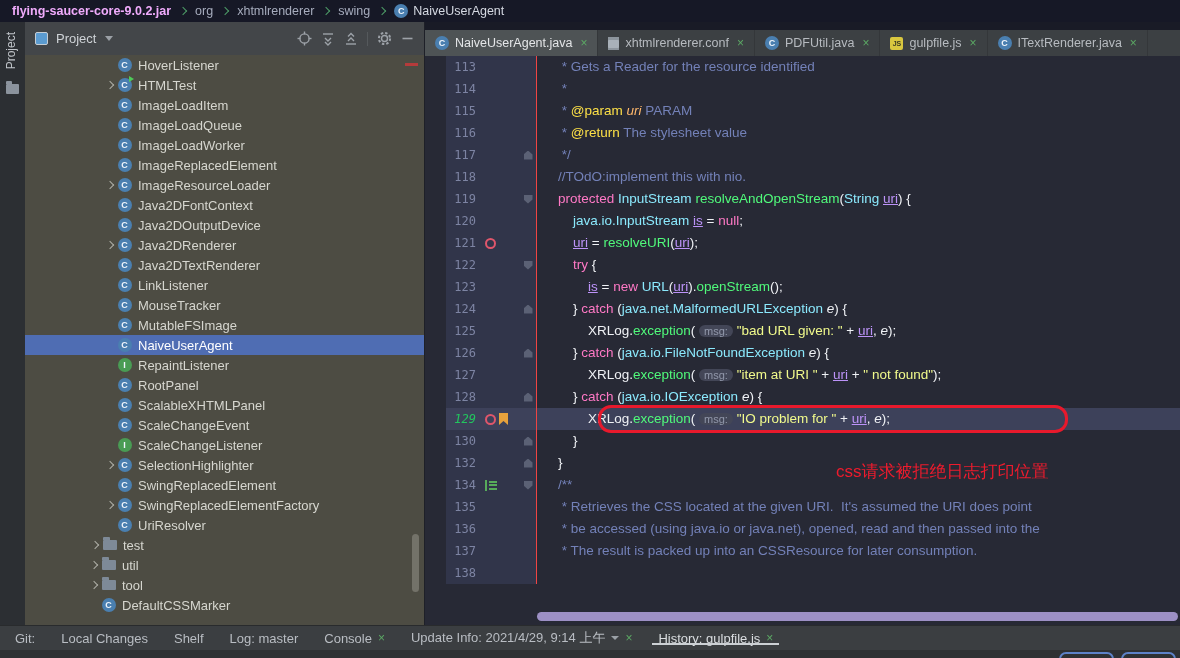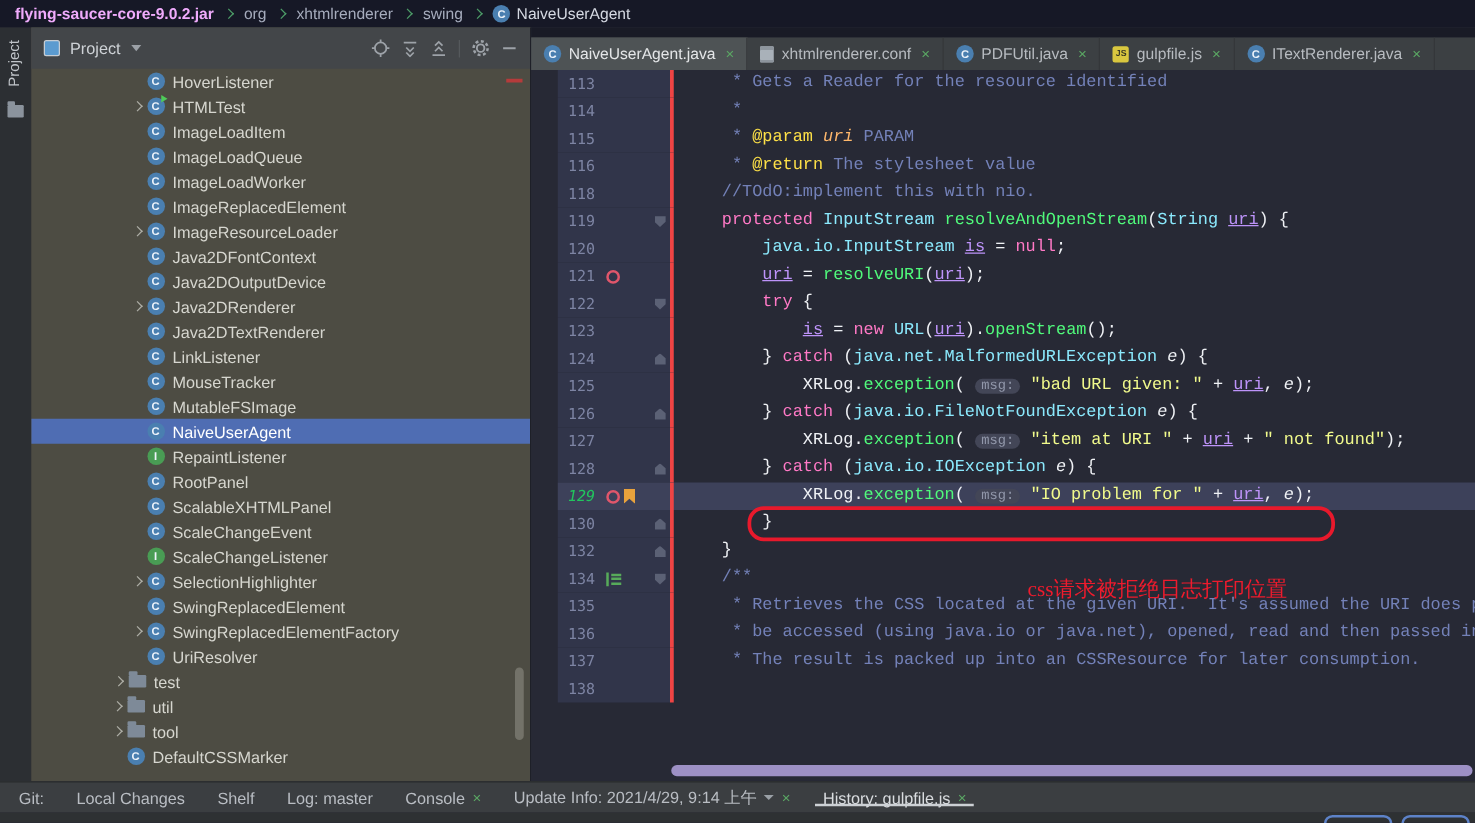--- a/index.html
+++ b/index.html
@@ -73,22 +73,22 @@
 
   
   #code { position:absolute; left:0; top:34px; right:0; bottom:0; overflow:hidden;
     font-family:"DejaVu Sans Mono", monospace; font-size:13.5px;margin-left:21px; }
   .cl { height:22px; display:flex; align-items:stretch; white-space:pre; }
   .cl .ln { width:34px; flex:none; background:#31354a; color:#7d84a3; font-size:12px;
     text-align:right; padding-right:4px; line-height:22px; }
   .cl .gi { width:40px; flex:none; background:#31354a; display:flex; align-items:center;
     gap:3px; padding-left:5px; }
   .cl .gf { width:16px; flex:none; background:#31354a; display:flex; align-items:center; justify-content:center; }
-  .cl pre { flex:1; border-left:3px solid #ef4444; padding-left:6px; line-height:22px;
-    font-family:Liberation Mono, monospace; overflow:hidden; }
+  .cl pre { flex:1; border-left:1px solid #ef4444; padding-left:6px; line-height:22px;
+    font-family:Liberation Sans, sans-serif; overflow:hidden; }
   .cl.cur .ln, .cl.cur .gi, .cl.cur .gf { background:#3d415a; }
   .cl.cur pre { background:#3d415a; }
   .cl.cur .ln { color:#22c55e;font-style:italic; }
 
   .s-d { color:#7381b8; } .s-g { color:#fde047; } .s-o { color:#ffb86c; font-style:italic; }
   .s-k { color:#ff79c6; } .s-t { color:#8be9fd; } .s-f { color:#50fa7b; }
   .s-v { color:#bd93f9; text-decoration:underline; }
   .s-s { color:#f1fa8c; } .s-p { color:#eff1f5; } .s-e { color:#eff1f5; font-style:italic; }
   .hint { background:#434657; color:#9298ab; border-radius:7px; padding:0 5px; font-size:11px; }
 
@@ -98,22 +98,22 @@
   .gicon-impl { width:12px; height:11px; flex:none; border-left:2px solid #57ab5a;
     display:flex; flex-direction:column; justify-content:space-between; padding:1px 0 1px 2px; }
   .gicon-impl i { display:block; height:2px; background:#57ab5a; }
   .fold-s { width:9px; height:9px; background:#5b6175;
     clip-path:polygon(0 0,100% 0,100% 55%,50% 100%,0 55%); }
   .fold-e { width:9px; height:9px; background:#5b6175;
     clip-path:polygon(50% 0,100% 45%,100% 100%,0 100%,0 45%); }
 
   #red-box { position:absolute; left:152px; top:349px; width:470px; height:28px;
     border:3px solid #e8192c; border-radius:13px; pointer-events:none; }
-  #annotation { position:absolute; left:376px; top:404px; color:#ee1b2d;
-    font-size:17px; font-weight:500; font-family:Liberation Serif, serif; }
+  #annotation { position:absolute; left:390px; top:404px; color:#ee1b2d;
+    font-size:17px; font-weight:500; font-family:Liberation Sans, sans-serif; }
   #hscroll { position:absolute; left:91px; right:2px; top:556px; height:9px;
     background:#9d90c5; border-radius:5px; }
 
   
   #status-bar { position:absolute; left:0; bottom:8px; width:1180px; height:25px;
     background:#3b3e41; border-top:1px solid #292b2d; display:flex; align-items:center;
     padding-left:15px; font-size:13px; color:#b9bdc3; gap:26px; }
   .sbtab { position:relative; display:flex; align-items:center; gap:6px; height:14px; }
   .sbtab.active { color:#dadde0; }
   .sbtab.active::after { content:""; position:absolute; left:-6px; right:-6px; bottom:0;
@@ -429,20 +429,21 @@
         <span>ITextRenderer.java</span>
         <span class="tab-close">×</span>
       </div>
     </div>
   <div id="code">
     <div id="code-lines">
         <div class="cl"><span class="ln">113</span><span class="gi"></span><span class="gf"></span><pre><span class="s-d">     * Gets a Reader for the resource identified</span></pre></div>
         <div class="cl"><span class="ln">114</span><span class="gi"></span><span class="gf"></span><pre><span class="s-d">     *</span></pre></div>
         <div class="cl"><span class="ln">115</span><span class="gi"></span><span class="gf"></span><pre><span class="s-d">     * </span><span class="s-g">@param</span><span class="s-d"> </span><span class="s-o">uri</span><span class="s-d"> PARAM</span></pre></div>
         <div class="cl"><span class="ln">116</span><span class="gi"></span><span class="gf"></span><pre><span class="s-d">     * </span><span class="s-g">@return</span><span class="s-d"> The stylesheet value</span></pre></div>
+        <div class="cl"><span class="ln">117</span><span class="gi"></span><span class="gf"><span class="fold-e"></span></span><pre><span class="s-d">     */</span></pre></div>
         <div class="cl"><span class="ln">118</span><span class="gi"></span><span class="gf"></span><pre><span class="s-d">    //TOdO:implement this with nio.</span></pre></div>
         <div class="cl"><span class="ln">119</span><span class="gi"></span><span class="gf"><span class="fold-s"></span></span><pre><span class="s-p">    </span><span class="s-k">protected</span><span class="s-p"> </span><span class="s-t">InputStream</span><span class="s-p"> </span><span class="s-f">resolveAndOpenStream</span><span class="s-p">(</span><span class="s-t">String</span><span class="s-p"> </span><span class="s-v">uri</span><span class="s-p">) {</span></pre></div>
         <div class="cl"><span class="ln">120</span><span class="gi"></span><span class="gf"></span><pre><span class="s-p">        </span><span class="s-t">java.io.InputStream</span><span class="s-p"> </span><span class="s-v">is</span><span class="s-p"> = </span><span class="s-k">null</span><span class="s-p">;</span></pre></div>
         <div class="cl"><span class="ln">121</span><span class="gi"><span class="bp-ring"></span></span><span class="gf"></span><pre><span class="s-p">        </span><span class="s-v">uri</span><span class="s-p"> = </span><span class="s-f">resolveURI</span><span class="s-p">(</span><span class="s-v">uri</span><span class="s-p">);</span></pre></div>
         <div class="cl"><span class="ln">122</span><span class="gi"></span><span class="gf"><span class="fold-s"></span></span><pre><span class="s-p">        </span><span class="s-k">try</span><span class="s-p"> {</span></pre></div>
         <div class="cl"><span class="ln">123</span><span class="gi"></span><span class="gf"></span><pre><span class="s-p">            </span><span class="s-v">is</span><span class="s-p"> = </span><span class="s-k">new</span><span class="s-p"> </span><span class="s-t">URL</span><span class="s-p">(</span><span class="s-v">uri</span><span class="s-p">).</span><span class="s-f">openStream</span><span class="s-p">();</span></pre></div>
         <div class="cl"><span class="ln">124</span><span class="gi"></span><span class="gf"><span class="fold-e"></span></span><pre><span class="s-p">        } </span><span class="s-k">catch</span><span class="s-p"> (</span><span class="s-t">java.net.MalformedURLException</span><span class="s-p"> </span><span class="s-e">e</span><span class="s-p">) {</span></pre></div>
         <div class="cl"><span class="ln">125</span><span class="gi"></span><span class="gf"></span><pre><span class="s-p">            XRLog.</span><span class="s-f">exception</span><span class="s-p">( </span><span class="hint">msg:</span><span class="s-p"> </span><span class="s-s">"bad URL given: "</span><span class="s-p"> + </span><span class="s-v">uri</span><span class="s-p">, </span><span class="s-e">e</span><span class="s-p">);</span></pre></div>
         <div class="cl"><span class="ln">126</span><span class="gi"></span><span class="gf"><span class="fold-e"></span></span><pre><span class="s-p">        } </span><span class="s-k">catch</span><span class="s-p"> (</span><span class="s-t">java.io.FileNotFoundException</span><span class="s-p"> </span><span class="s-e">e</span><span class="s-p">) {</span></pre></div>
         <div class="cl"><span class="ln">127</span><span class="gi"></span><span class="gf"></span><pre><span class="s-p">            XRLog.</span><span class="s-f">exception</span><span class="s-p">( </span><span class="hint">msg:</span><span class="s-p"> </span><span class="s-s">"item at URI "</span><span class="s-p"> + </span><span class="s-v">uri</span><span class="s-p"> + </span><span class="s-s">" not found"</span><span class="s-p">);</span></pre></div>

